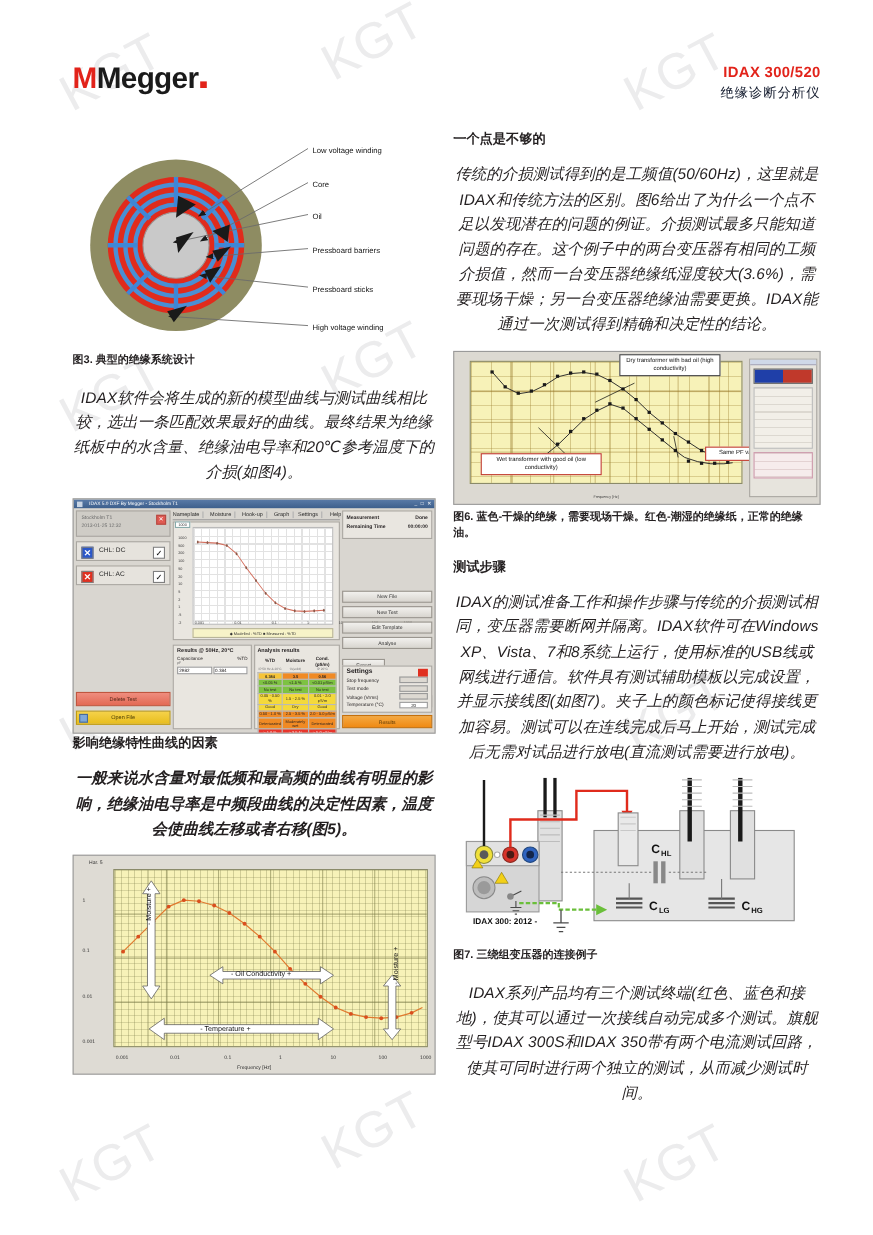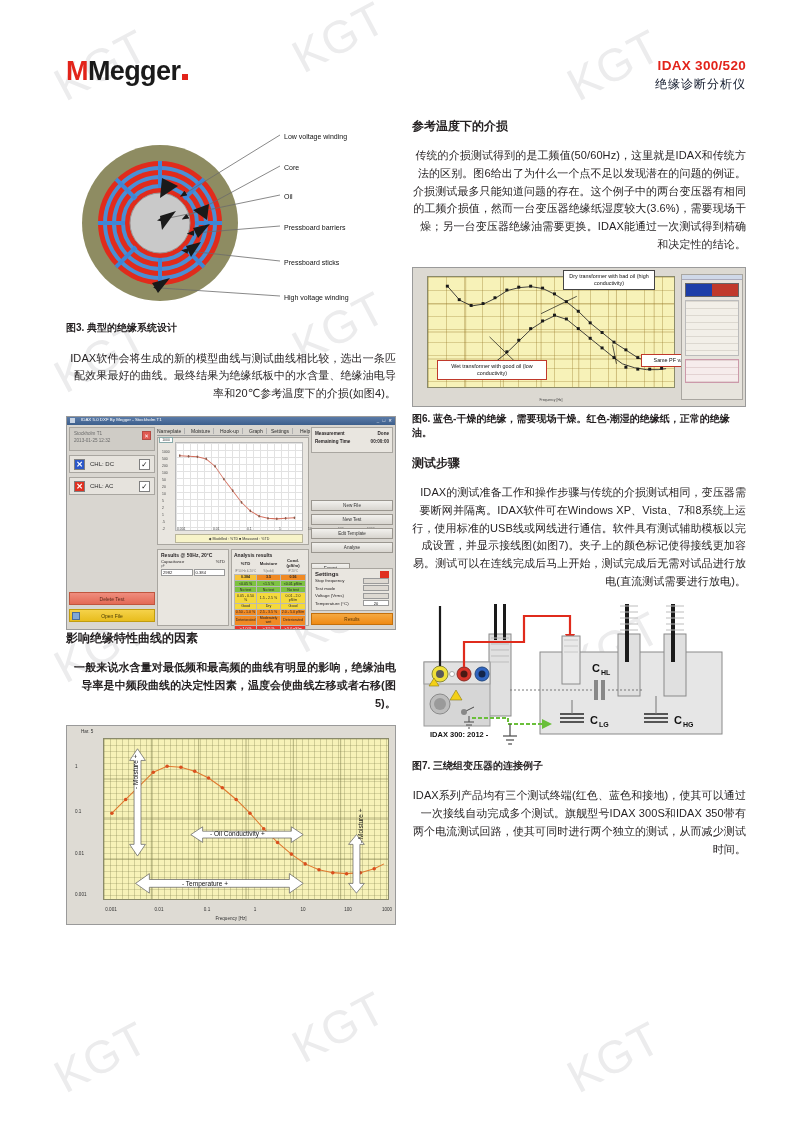--- a/index.html
+++ b/index.html
@@ -35,22 +35,22 @@
   .logo .dot { display:inline-block; width:6px; height:6px; background:#e2231a; margin-left:2px; vertical-align:baseline; }
   .head-right { position:absolute; right:0; top:2px; text-align:right; }
   .head-title { font-size:13.5px; font-weight:bold; color:#e2231a; letter-spacing:0.3px; }
   .head-sub { font-size:12px; color:#0f172a; margin-top:3px; letter-spacing:1px; }
 
   
   .col-left  { position:absolute; left:66px;  top:118px; width:330px; }
   .col-right { position:absolute; left:412px; top:118px; width:334px; }
 
   p.body {
-    font-size:11px; line-height:1.62; margin:0 0 13px 0;
-    text-align:right; letter-spacing:0.1px; color:#231f20;
+    font-size:14px; line-height:1.62; margin:0 0 13px 0;
+    text-align:center; letter-spacing:0.1px; color:#231f20;font-style:italic;
   }
   p.body.bold { font-weight:bold; }
   h3.sub { font-size:12px; font-weight:bold; margin:0 0 12px 0; color:#231f20; }
   .caption { font-size:10px; font-weight:bold; line-height:1.45; margin:5px 0 14px 0; color:#231f20; }
 
   
   .fig3 { position:relative; width:330px; height:198px; margin-bottom:2px; }
   .fig3 svg { display:block; }
 
   
@@ -536,21 +536,21 @@
       <div class="xlab" style="left:140px">0.1</div>
       <div class="xlab" style="left:188px">1</div>
       <div class="xlab" style="left:236px">10</div>
       <div class="xlab" style="left:281px">100</div>
       <div class="xlab" style="left:320px">1000</div>
       <div class="xtitle">Frequency [Hz]</div>
     </div>
   </div>
 
   <div class="col-right">
-    <h3 class="sub">参考温度下的介损</h3>
+    <h3 class="sub">一个点是不够的</h3>
     <p class="body">传统的介损测试得到的是工频值(50/60Hz)，这里就是IDAX和传统方法的区别。图6给出了为什么一个点不足以发现潜在的问题的例证。介损测试最多只能知道问题的存在。这个例子中的两台变压器有相同的工频介损值，然而一台变压器绝缘纸湿度较大(3.6%)，需要现场干燥；另一台变压器绝缘油需要更换。IDAX能通过一次测试得到精确和决定性的结论。</p>
 
     <div class="fig6">
       <div class="plot">
         <svg width="100%" height="100%" viewBox="0 0 248 114" preserveAspectRatio="none">
           <g stroke="rgba(150,120,40,.55)" stroke-width="0.8">
             <line x1="38" y1="0" x2="38" y2="114"></line>
               <line x1="76" y1="0" x2="76" y2="114"></line>
             <line x1="114" y1="0" x2="114" y2="114"></line>
               <line x1="152" y1="0" x2="152" y2="114"></line>

